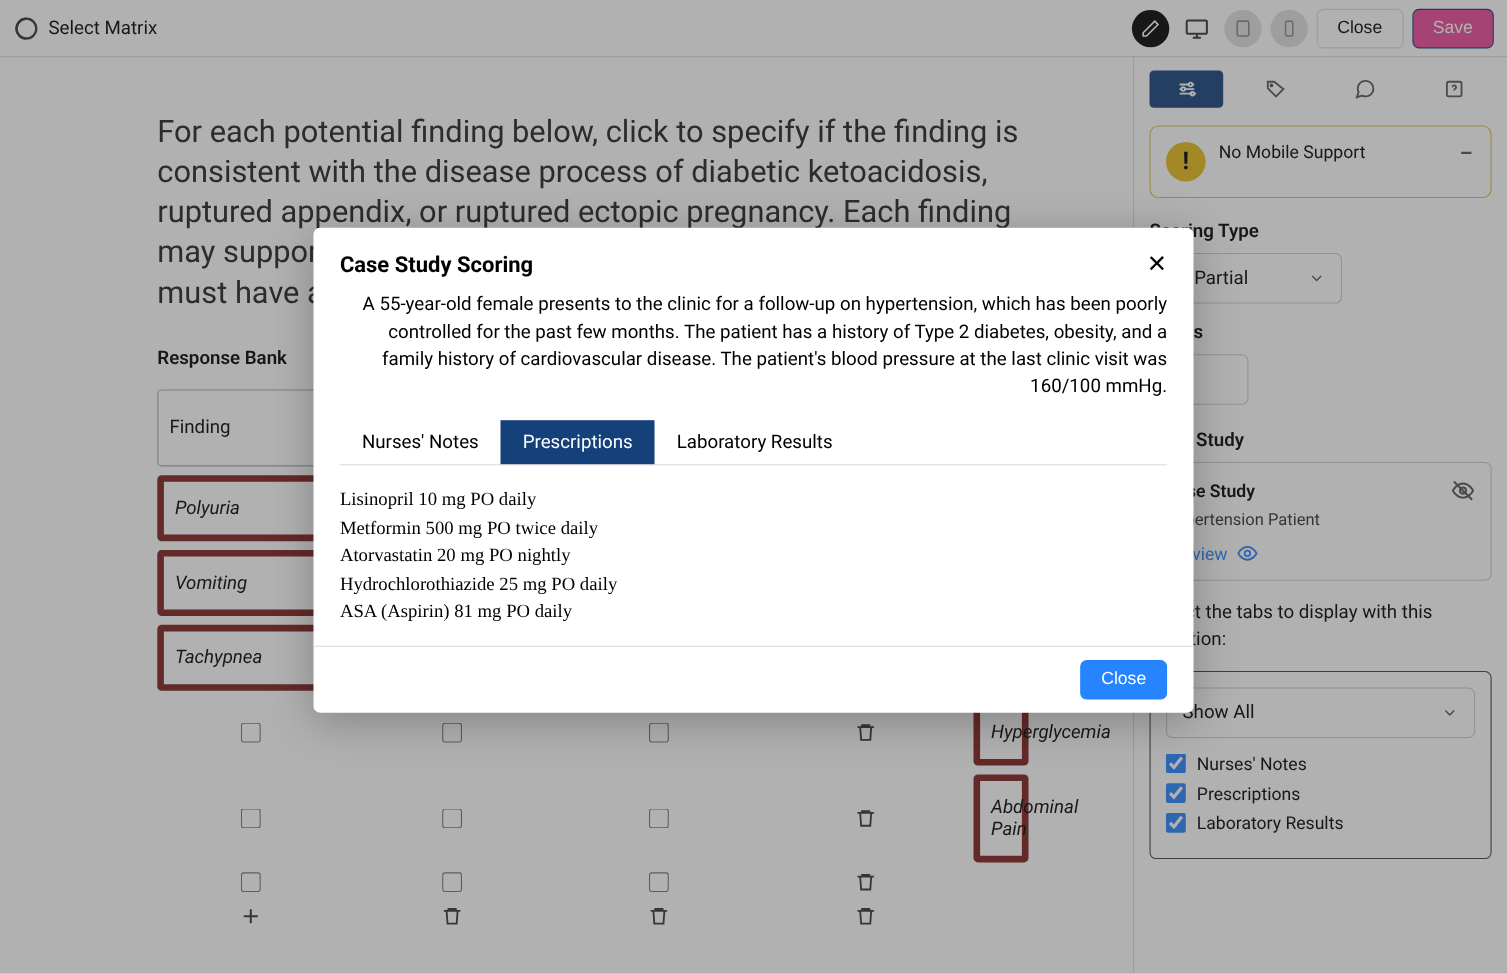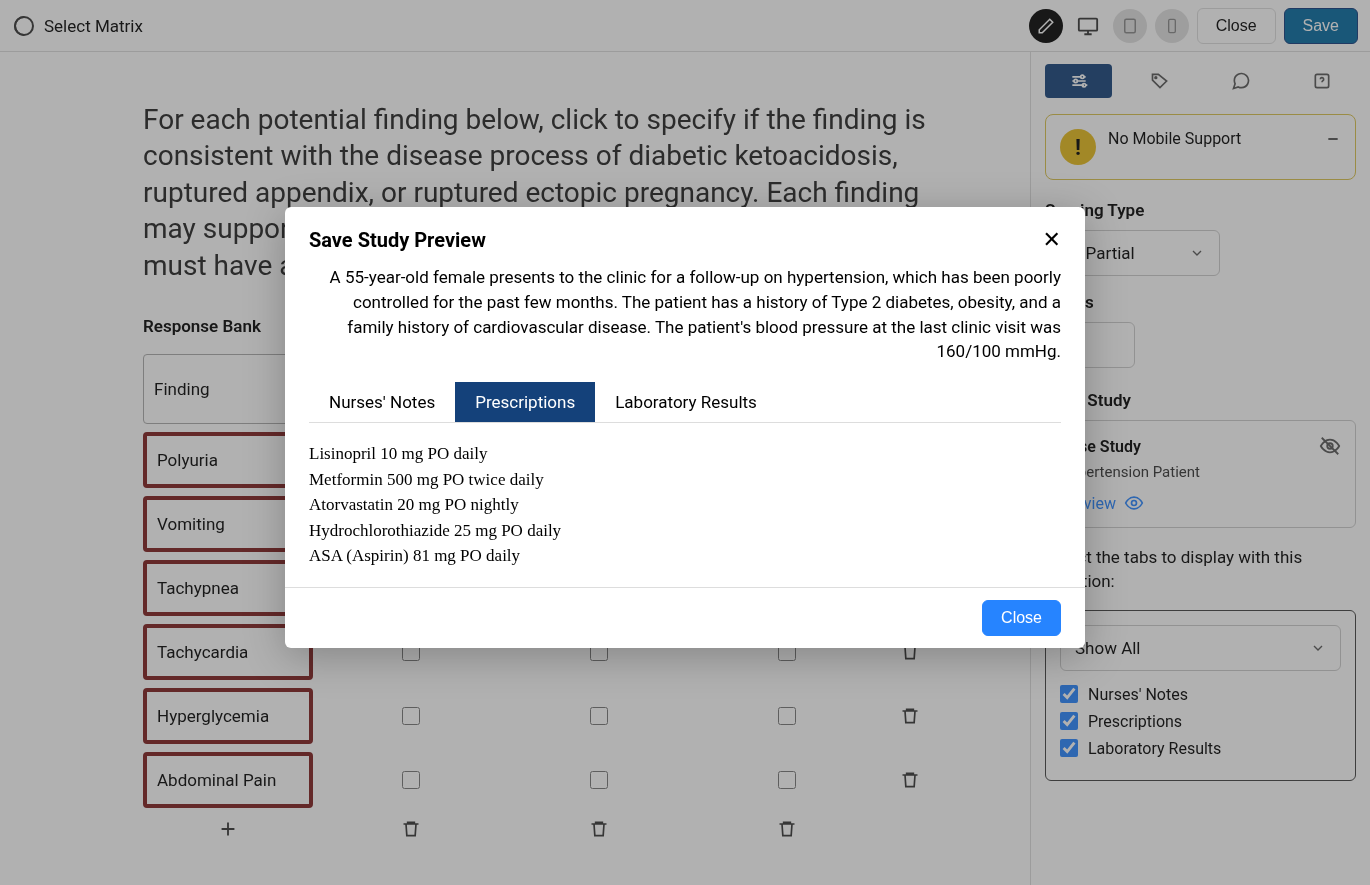--- a/index.html
+++ b/index.html
@@ -6,33 +6,33 @@
 body { font-family: -apple-system, BlinkMacSystemFont, "Segoe UI", Roboto, sans-serif; background: #fff; width: 1370px; height: 885px; overflow: hidden; position: relative; }
 
 .topbar { height: 52px; border-bottom: 1px solid #ddd; display: flex; align-items: center; padding: 0 12px; justify-content: space-between; }
 .topbar-left { display: flex; align-items: center; gap: 8px; font-size: 17px; font-weight: 400; }
 .topbar-right { display: flex; align-items: center; gap: 8px; }
 .icon-btn { width: 34px; height: 34px; border-radius: 50%; display: flex; align-items: center; justify-content: center; cursor: pointer; }
 .icon-btn.dark { background: #000; color: #fff; }
 .icon-btn.gray { background: #e0e0e0; color: #777; }
 .icon-btn.plain { background: transparent; color: #333; }
 .btn { padding: 8px 18px; border-radius: 6px; font-size: 16px; cursor: pointer; border: 1px solid #ddd; background: #fff; }
-.btn.primary { background: #0369a1; color: #fff; border-color: #0f3a7d; }
+.btn.primary { background: #ec4899; color: #fff; border-color: #0f3a7d; }
 .btn.blue { background: #2684ff; color: #fff; border-color: #2684ff; }
 
 .layout { display: flex; height: calc(100% - 52px); }
 .main { flex: 1; padding: 50px 80px 20px 143px; overflow: hidden; }
 .sidebar { width: 340px; border-left: 1px solid #ddd; padding: 12px 14px; overflow-y: auto; }
 
 .question-text { font-size: 28px; line-height: 1.3; color: #222; margin-bottom: 32px; }
 .section-label { font-size: 17px; font-weight: 600; margin-bottom: 18px; }
 
 .matrix { display: grid; grid-template-columns: 170px 180px 180px 180px 50px; gap: 8px; align-items: stretch; }
 .matrix-header { border: 1px solid #aaa; border-radius: 4px; padding: 14px 10px; font-size: 17px; min-height: 70px; display: flex; align-items: center; }
-.matrix-row-label { border: 4px solid #7f1d1d; border-radius: 4px; padding: 14px 10px; font-size: 17px; display: flex; align-items: center; }
+.matrix-row-label { border: 6px solid #7f1d1d; border-radius: 4px; padding: 14px 10px; font-size: 17px; display: flex; align-items: center; font-style: italic; }
 .matrix-cell { display: flex; align-items: center; justify-content: center; }
 .matrix-cell input[type="checkbox"] { width: 18px; height: 18px; cursor: pointer; }
 .trash-col { display: flex; align-items: center; justify-content: center; cursor: pointer; }
 .matrix-footer { display: grid; grid-template-columns: 170px 180px 180px 180px 50px; gap: 8px; margin-top: 10px; }
 .matrix-footer div { display: flex; align-items: center; justify-content: center; cursor: pointer; }
 
 .sidebar-tabs { display: flex; gap: 14px; margin-bottom: 16px; }
 .sidebar-tab { width: 72px; height: 34px; border-radius: 4px; display: flex; align-items: center; justify-content: center; cursor: pointer; }
 .sidebar-tab.active { background: #14417a; color: #fff; }
 
@@ -160,21 +160,20 @@
           <input type="checkbox" style="">
         </div>
         <div class="matrix-cell">
           <input type="checkbox" style="">
         </div>
         <div class="trash-col">
           <svg width="20" height="20" viewBox="0 0 24 24" fill="none" stroke="#333" stroke-width="2">
             <path d="M3 6h18M8 6V4h8v2M6 6l1 14h10l1-14"></path>
           </svg>
         </div>
-        <div class="matrix-row-label">Tachycardia</div>
         <div class="matrix-cell">
           <input type="checkbox" style="">
         </div>
         <div class="matrix-cell">
           <input type="checkbox" style="">
         </div>
         <div class="matrix-cell">
           <input type="checkbox" style="">
         </div>
         <div class="trash-col">
@@ -336,21 +335,21 @@
             <span>Laboratory Results</span>
           </div>
         </div>
     </div>
   </div>
 </div>
 
 <div class="overlay">
   <div class="modal">
     <div class="modal-header">
-      <div class="modal-title">Save Study Preview</div>
+      <div class="modal-title">Case Study Scoring</div>
       <button class="modal-close">✕</button>
     </div>
     <div class="modal-body">
       <div class="modal-desc">A 55-year-old female presents to the clinic for a follow-up on hypertension, which has been poorly controlled for the past few months. The patient has a history of Type 2 diabetes, obesity, and a family history of cardiovascular disease. The patient's blood pressure at the last clinic visit was 160/100 mmHg.</div>
       <div class="modal-tabs" id="modal-tabs">
           <div class="modal-tab">Nurses' Notes</div>
           <div class="modal-tab active">Prescriptions</div>
           <div class="modal-tab">Laboratory Results</div>
         </div>
       <div class="modal-content-text">Lisinopril 10 mg PO daily

